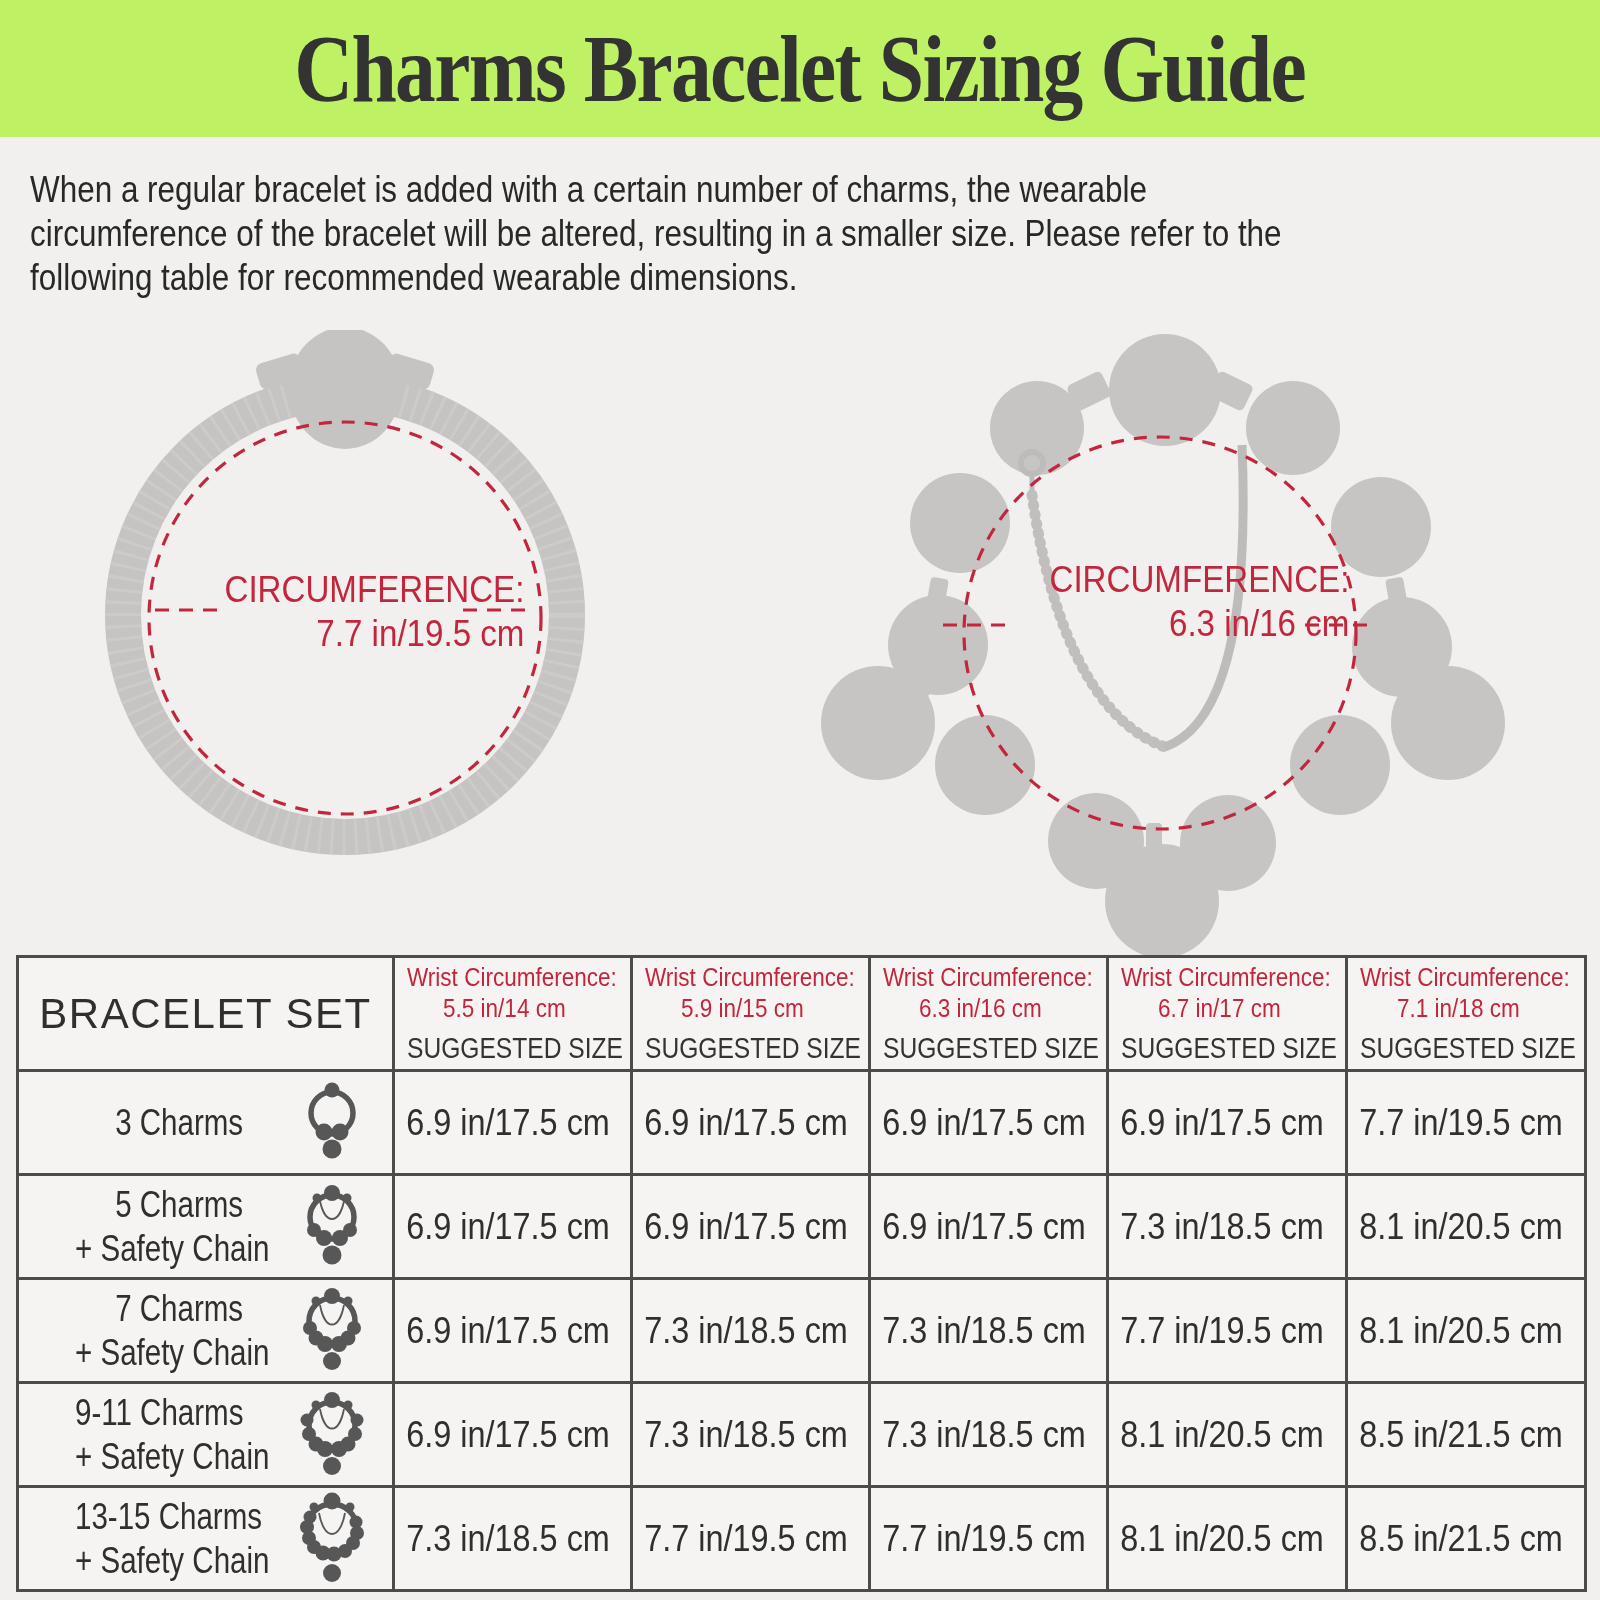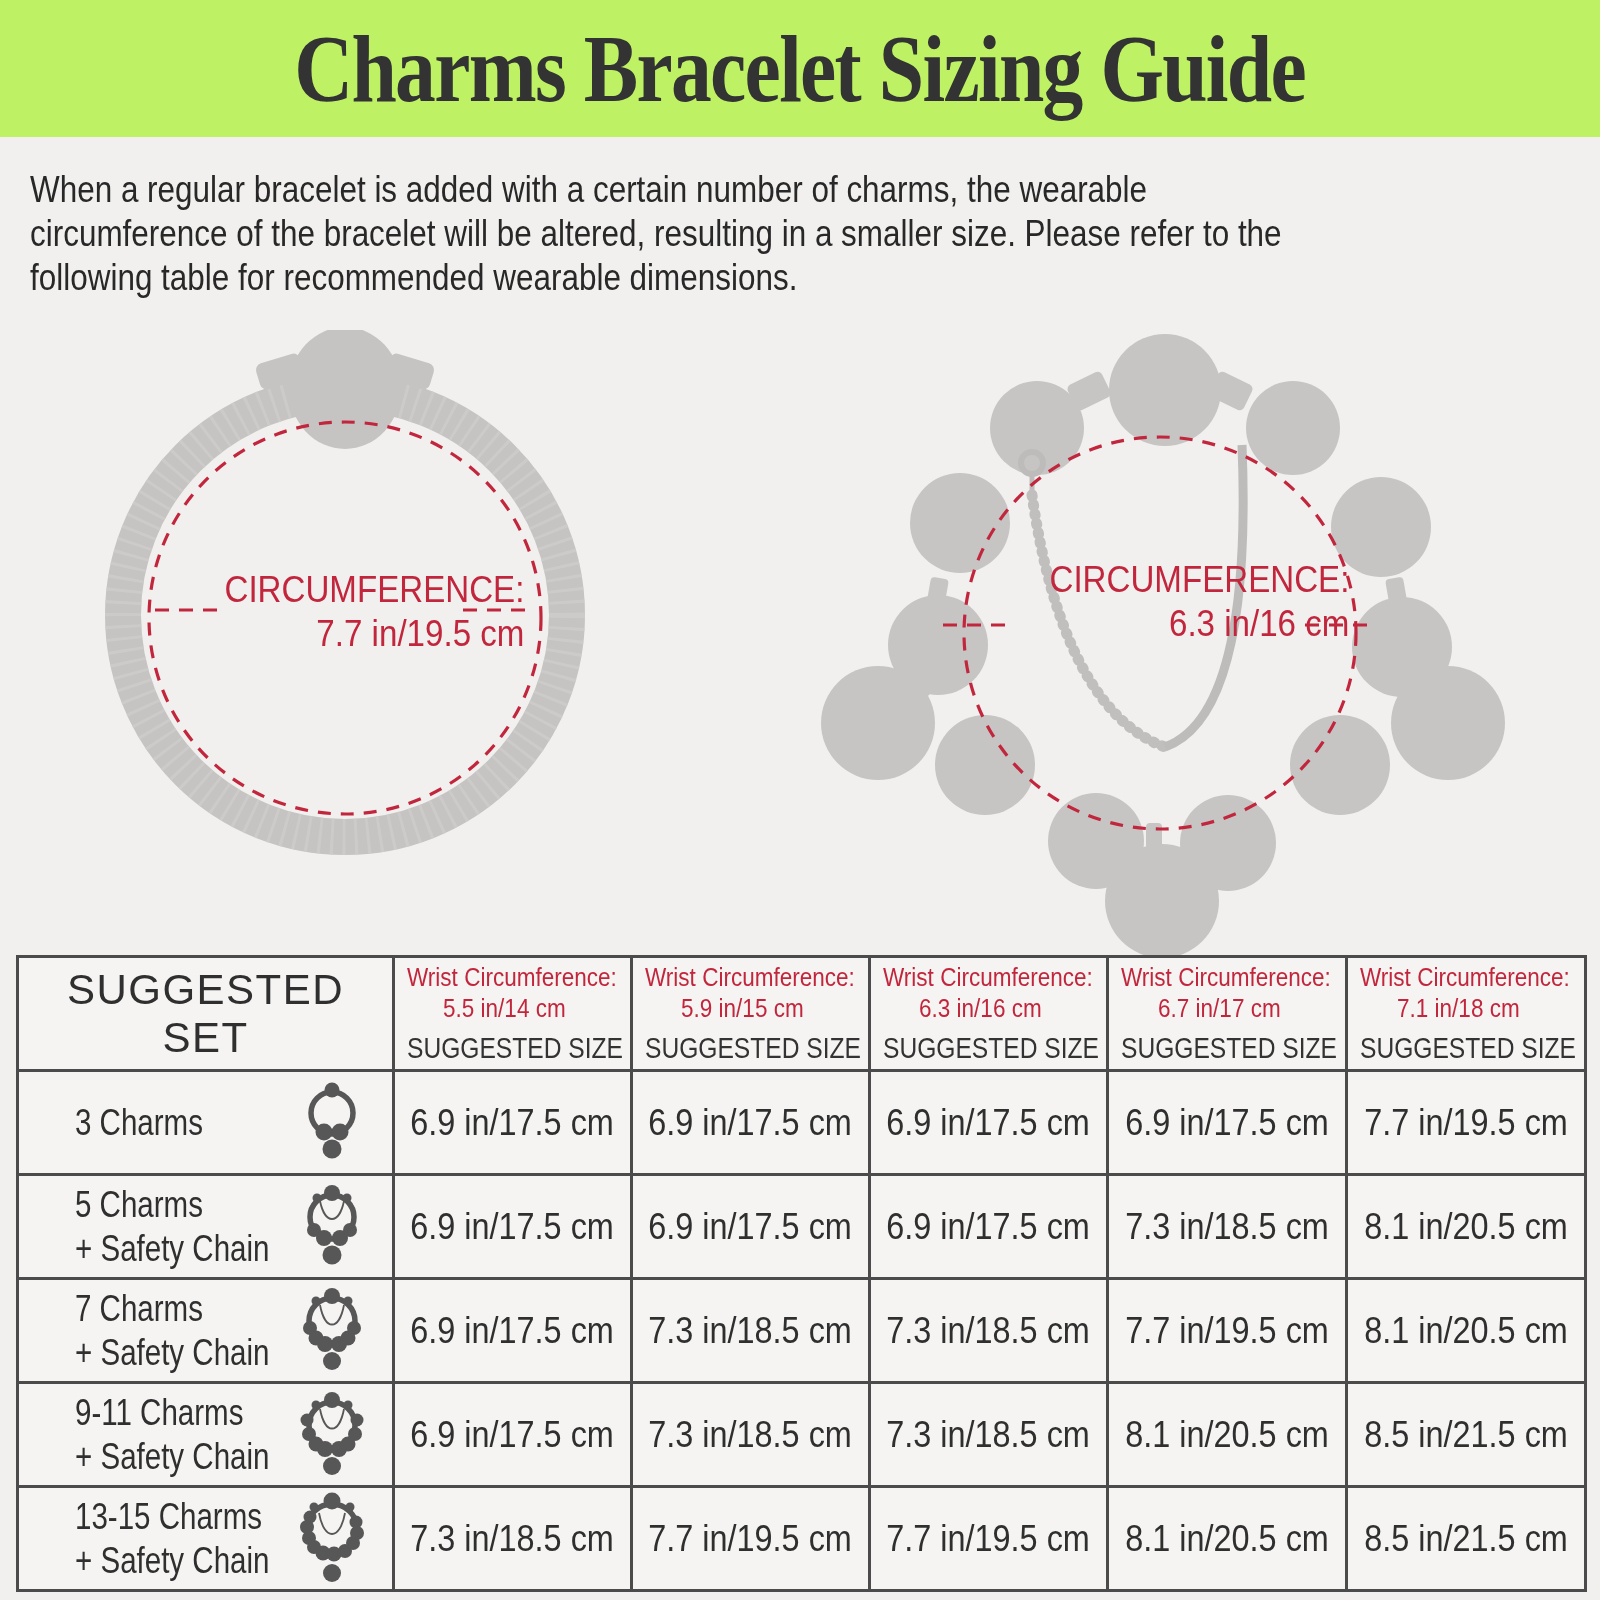--- a/index.html
+++ b/index.html
@@ -76,25 +76,25 @@
     transform:scaleX(0.85); transform-origin:0 50%;
   }
   .suggested {
     display:inline-block; white-space:nowrap;
     color:#333333; font-size:30px; line-height:34px; margin-top:7px;
     transform:scaleX(0.82); transform-origin:0 50%;
   }
 
   td.set-cell { padding-left:56px; }
   .set-inner { display:flex; align-items:center; }
-  .set-label { flex:none; width:205px; font-size:36px; line-height:44px; color:#2f2f2f; }
+  .set-label { flex:none; width:205px; font-size:36px; line-height:44px; color:#2f2f2f;text-align:right; }
   .set-label span { display:block; white-space:nowrap; transform:scaleX(0.82); transform-origin:0 50%; }
   .set-icon { flex:none; margin-left:10px; width:84px; display:flex; justify-content:center; }
 
-  td.size { text-align:center; }
+  td.size { }
   .size-val {
     display:inline-block; white-space:nowrap;
     font-size:36px; color:#2f2f2f; transform:scaleX(0.9);
   }
 </style>
 </head>
 <body>
 
 <div class="band">
   <div class="title">Charms Bracelet Sizing Guide</div>
@@ -176,21 +176,21 @@
   <colgroup>
     <col style="width:376px">
       <col style="width:238px">
       <col style="width:238px">
     <col style="width:238px">
       <col style="width:239px">
       <col style="width:239px">
   </colgroup>
   <tbody>
       <tr class="hdr">
-    <th class="set-hdr">SUGGESTED SET</th>
+    <th class="set-hdr">BRACELET SET</th>
     <th class="wrist">
       <span class="wrist-line">Wrist Circumference:</span><br>
       <span class="wrist-line">5.5 in/14 cm</span><br>
       <span class="suggested">SUGGESTED SIZE</span>
     </th>
     <th class="wrist">
       <span class="wrist-line">Wrist Circumference:</span><br>
       <span class="wrist-line">5.9 in/15 cm</span><br>
       <span class="suggested">SUGGESTED SIZE</span>
     </th>

